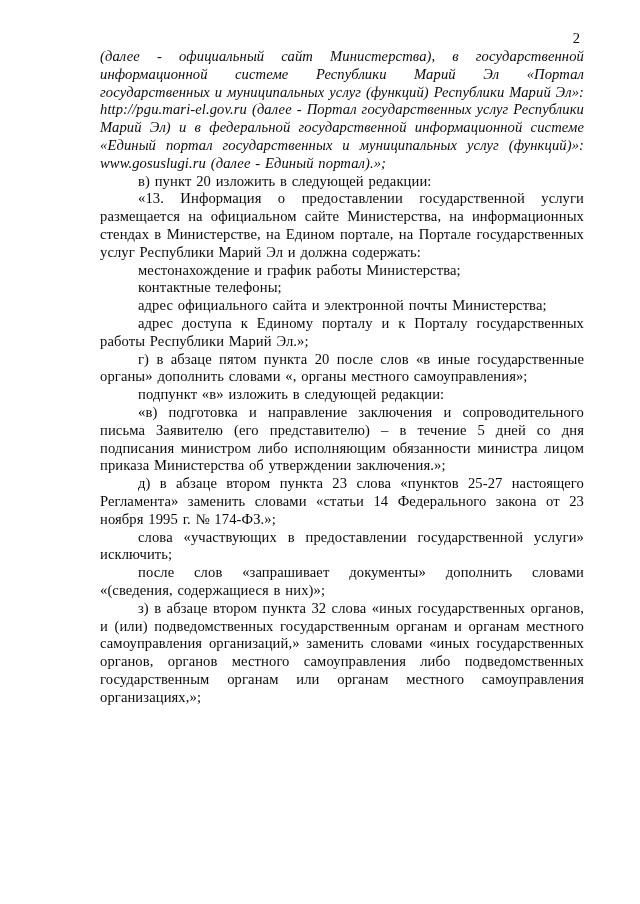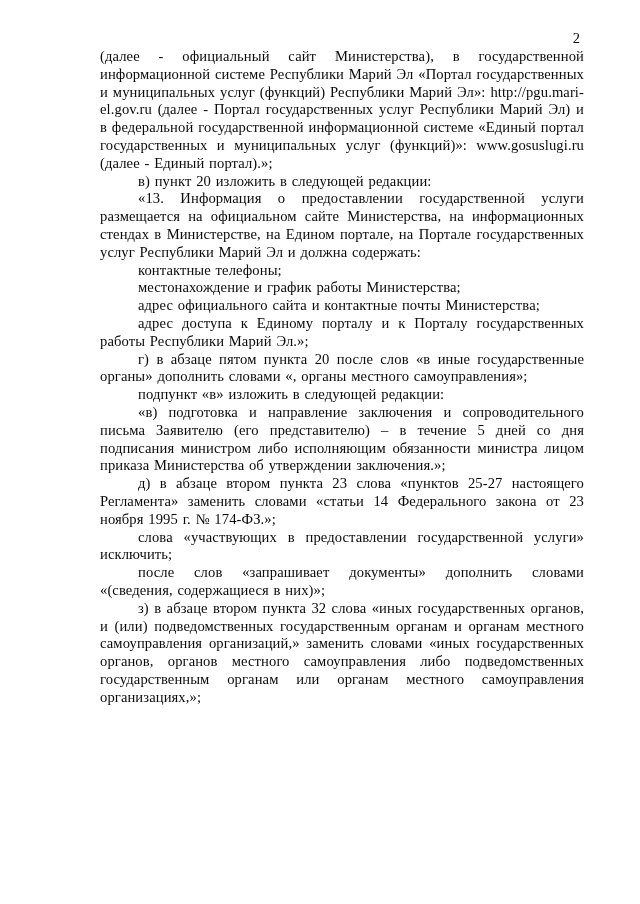--- a/index.html
+++ b/index.html
@@ -34,34 +34,35 @@
     text-align-last: left;
     letter-spacing: 0.1px;
     word-spacing: 1px;
   }
   .para {
     margin: 0;
     text-indent: 38px;
   }
   .para.no-indent {
     text-indent: 0;
+    font-style: italic;
   }
 </style>
 </head>
 <body>
 
 <div class="page">
   <div class="page-number">2</div>
   <div class="text-body">
     <p class="para no-indent">(далее - официальный сайт Министерства), в государственной информационной системе Республики Марий Эл «Портал государственных и муниципальных услуг (функций) Республики Марий Эл»: http://pgu.mari-el.gov.ru (далее - Портал государственных услуг Республики Марий Эл) и в федеральной государственной информационной системе «Единый портал государственных и муниципальных услуг (функций)»: www.gosuslugi.ru (далее - Единый портал).»;</p>
     <p class="para">в) пункт 20 изложить в следующей редакции:</p>
     <p class="para">«13. Информация о предоставлении государственной услуги размещается на официальном сайте Министерства, на информационных стендах в Министерстве, на Едином портале, на Портале государственных услуг Республики Марий Эл и должна содержать:</p>
+    <p class="para">местонахождение и график работы Министерства;</p>
     <p class="para">контактные телефоны;</p>
-    <p class="para">местонахождение и график работы Министерства;</p>
-    <p class="para">адрес официального сайта и контактные почты Министерства;</p>
+    <p class="para">адрес официального сайта и электронной почты Министерства;</p>
     <p class="para">адрес доступа к Единому порталу и к Порталу государственных работы Республики Марий Эл.»;</p>
     <p class="para">г) в абзаце пятом пункта 20 после слов «в иные государственные органы» дополнить словами «, органы местного самоуправления»;</p>
     <p class="para">подпункт «в» изложить в следующей редакции:</p>
     <p class="para">«в) подготовка и направление заключения и сопроводительного письма Заявителю (его представителю) – в течение 5 дней со дня подписания министром либо исполняющим обязанности министра лицом приказа Министерства об утверждении заключения.»;</p>
     <p class="para">д) в абзаце втором пункта 23 слова «пунктов 25-27 настоящего Регламента» заменить словами «статьи 14 Федерального закона от 23 ноября 1995 г. № 174-ФЗ.»;</p>
     <p class="para">слова «участвующих в предоставлении  государственной услуги» исключить;</p>
     <p class="para">после слов «запрашивает документы» дополнить словами «(сведения, содержащиеся в них)»;</p>
     <p class="para">з) в абзаце втором пункта 32 слова «иных государственных органов, и (или) подведомственных государственным органам и органам местного самоуправления организаций,» заменить словами «иных государственных органов, органов местного самоуправления либо подведомственных государственным органам или органам местного самоуправления организациях,»;</p>
   </div>
 </div>

